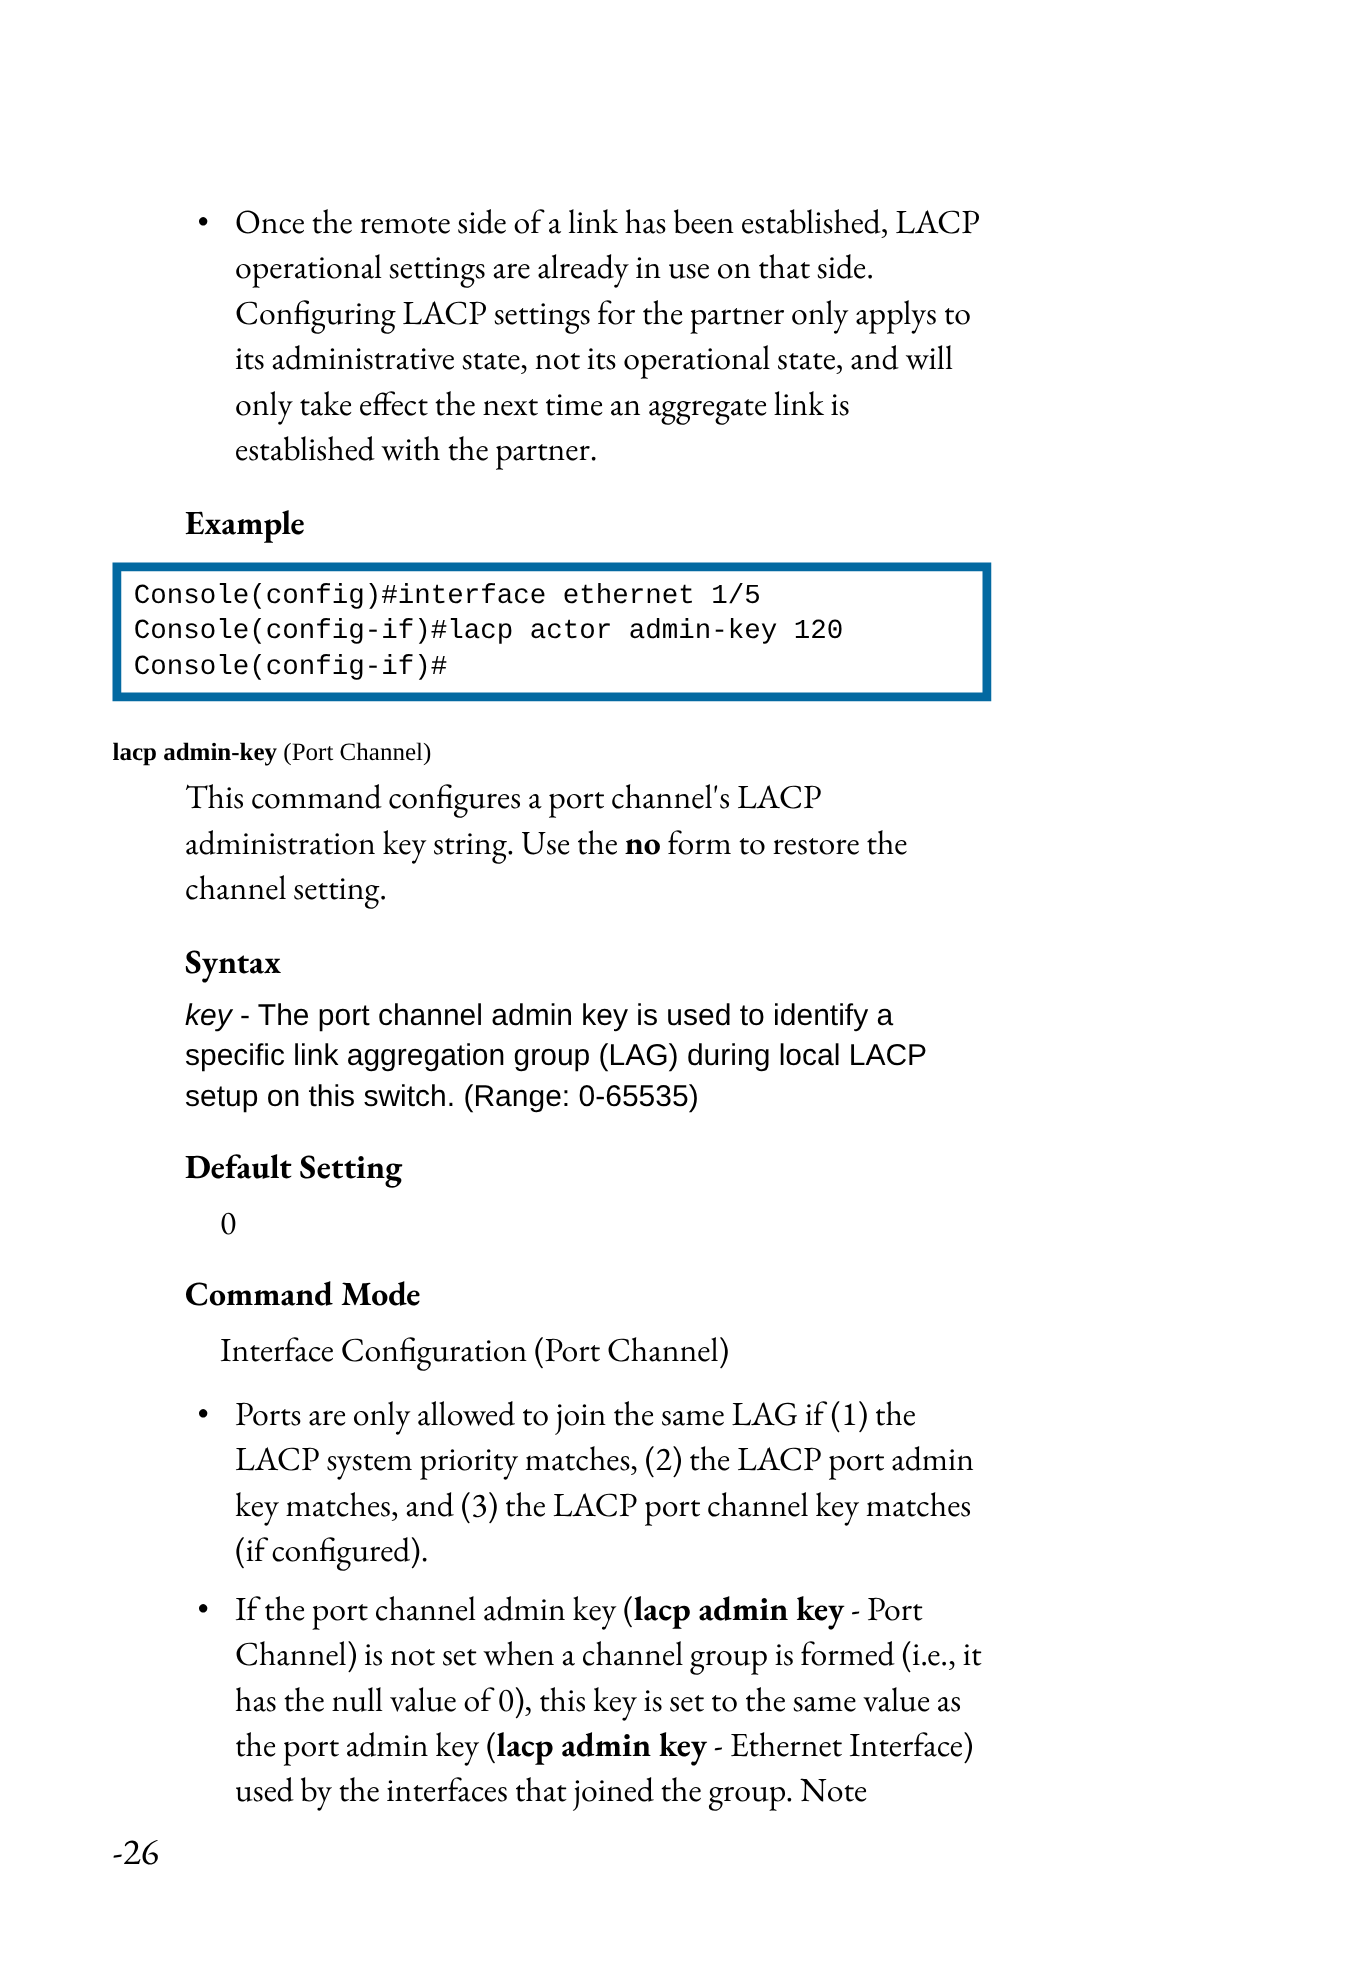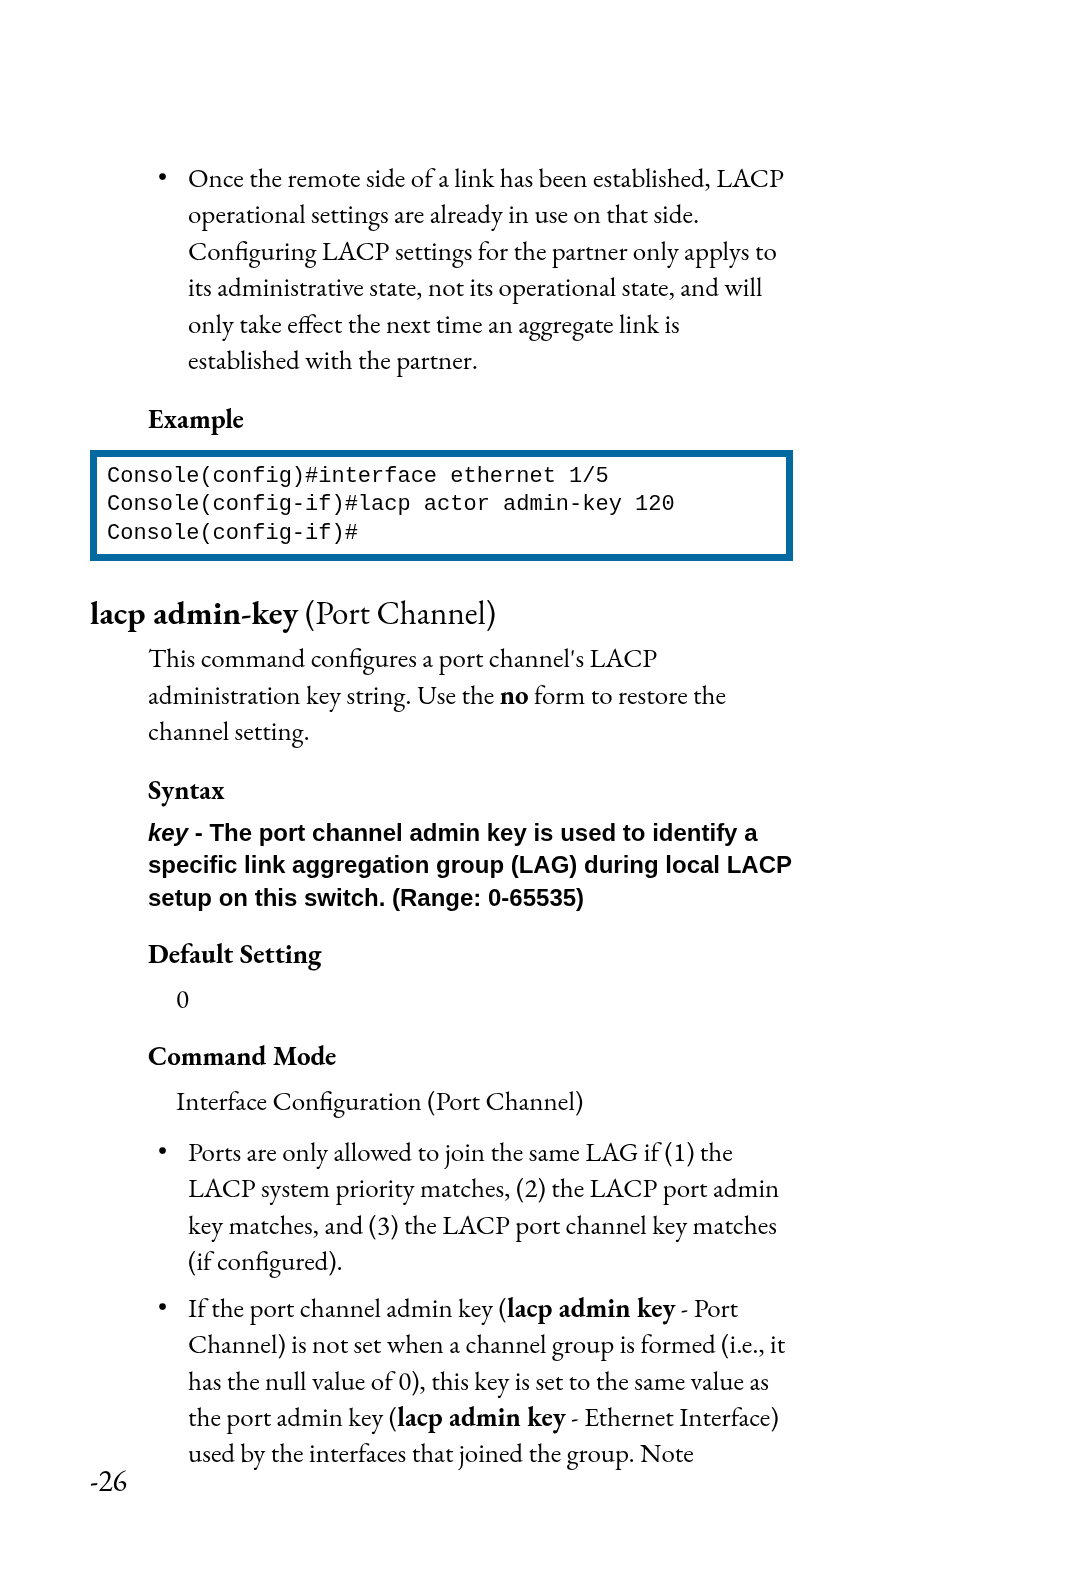--- a/index.html
+++ b/index.html
@@ -46,23 +46,24 @@
   .codebox {
     border: 7px solid #0369a1;
     font-family: "Courier New", Courier, monospace;
     font-size: 22px;
     line-height: 1.3;
     padding: 6px 10px;
     margin: 14px 0 30px 0;
     white-space: pre;
   }
   .cmd-title {
-    font-size: 33px;
+    font-size: 20px;
     margin-left: 0;
     margin-bottom: 6px;
+    font-family: Liberation Serif, serif;
   }
   .cmd-title .bold { font-weight: bold; }
   .cmd-desc {
     font-size: 27px;
     line-height: 1.35;
     margin-left: 58px;
     margin-bottom: 20px;
   }
   .cmd-desc .bold { font-weight: bold; }
   .syntax-block {
@@ -72,21 +73,20 @@
     margin-bottom: 16px;
   }
   .syntax-block .bold { font-weight: bold; }
   .syntax-block .ital { font-style: italic; }
   .key-desc {
     font-family: Arial, Helvetica, sans-serif;
     font-size: 24px;
     line-height: 1.35;
     margin-left: 58px;
     margin-bottom: 16px;
-    font-weight: bold;
   }
   .key-desc .ital { font-style: italic; }
   .value-indent {
     margin-left: 86px;
     font-size: 27px;
     margin-bottom: 16px;
   }
   .mode-text {
     margin-left: 86px;
     font-size: 27px;

